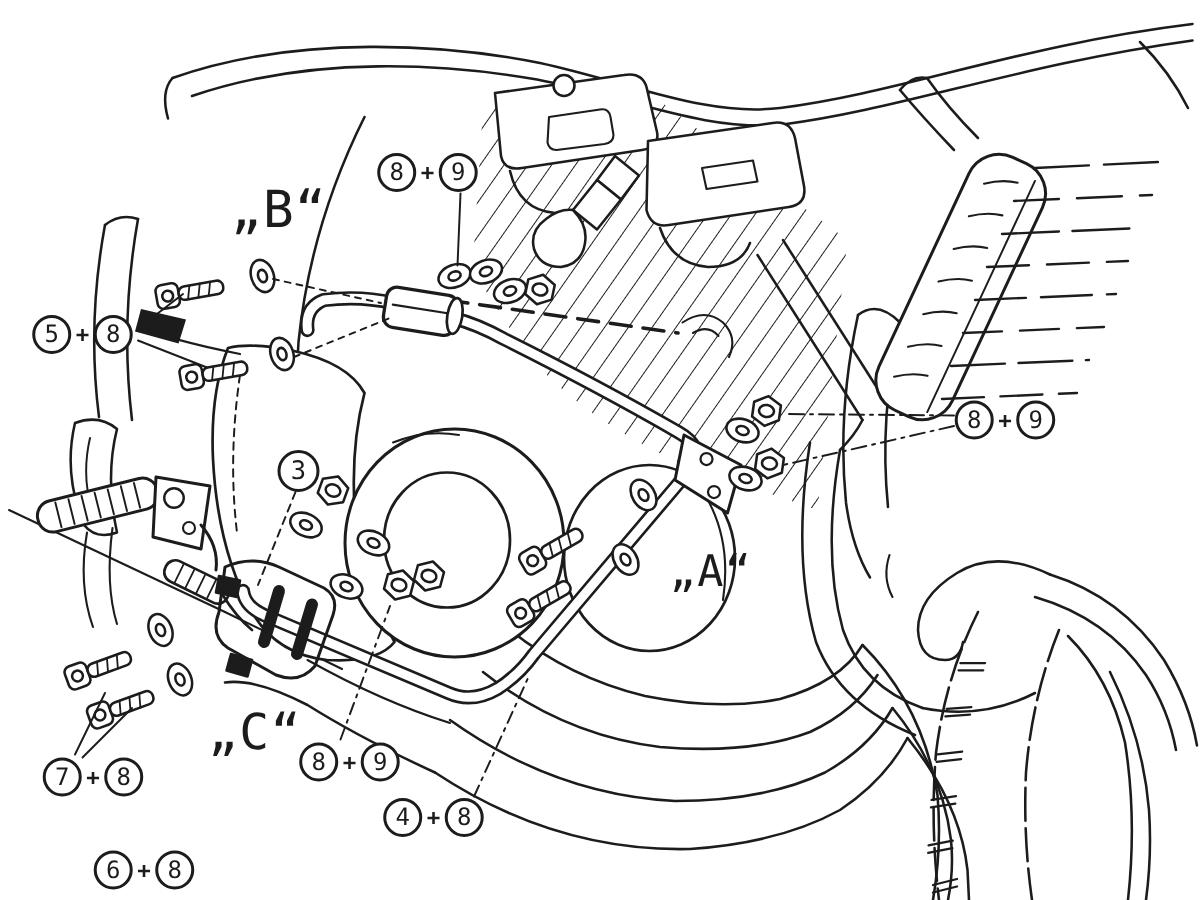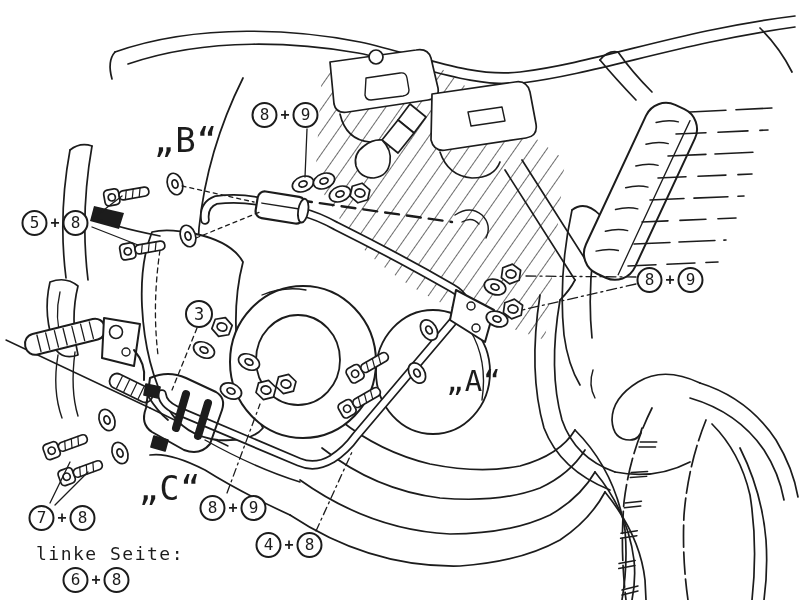--- a/index.html
+++ b/index.html
@@ -324,21 +324,20 @@
     <span class="plus">+</span>
     <span class="circ">8</span>
   </div>
 
   <div class="callout" style="left:62px; top:518px;">
     <span class="circ">7</span>
     <span class="plus">+</span>
     <span class="circ">8</span>
   </div>
 
-  <div class="note" style="left:36px; top:543px;">linke Seite:</div>
 
   <div class="callout" style="left:96px; top:580px;">
     <span class="circ">6</span>
     <span class="plus">+</span>
     <span class="circ">8</span>
   </div>
 
 </div>
 
 </body></html>

